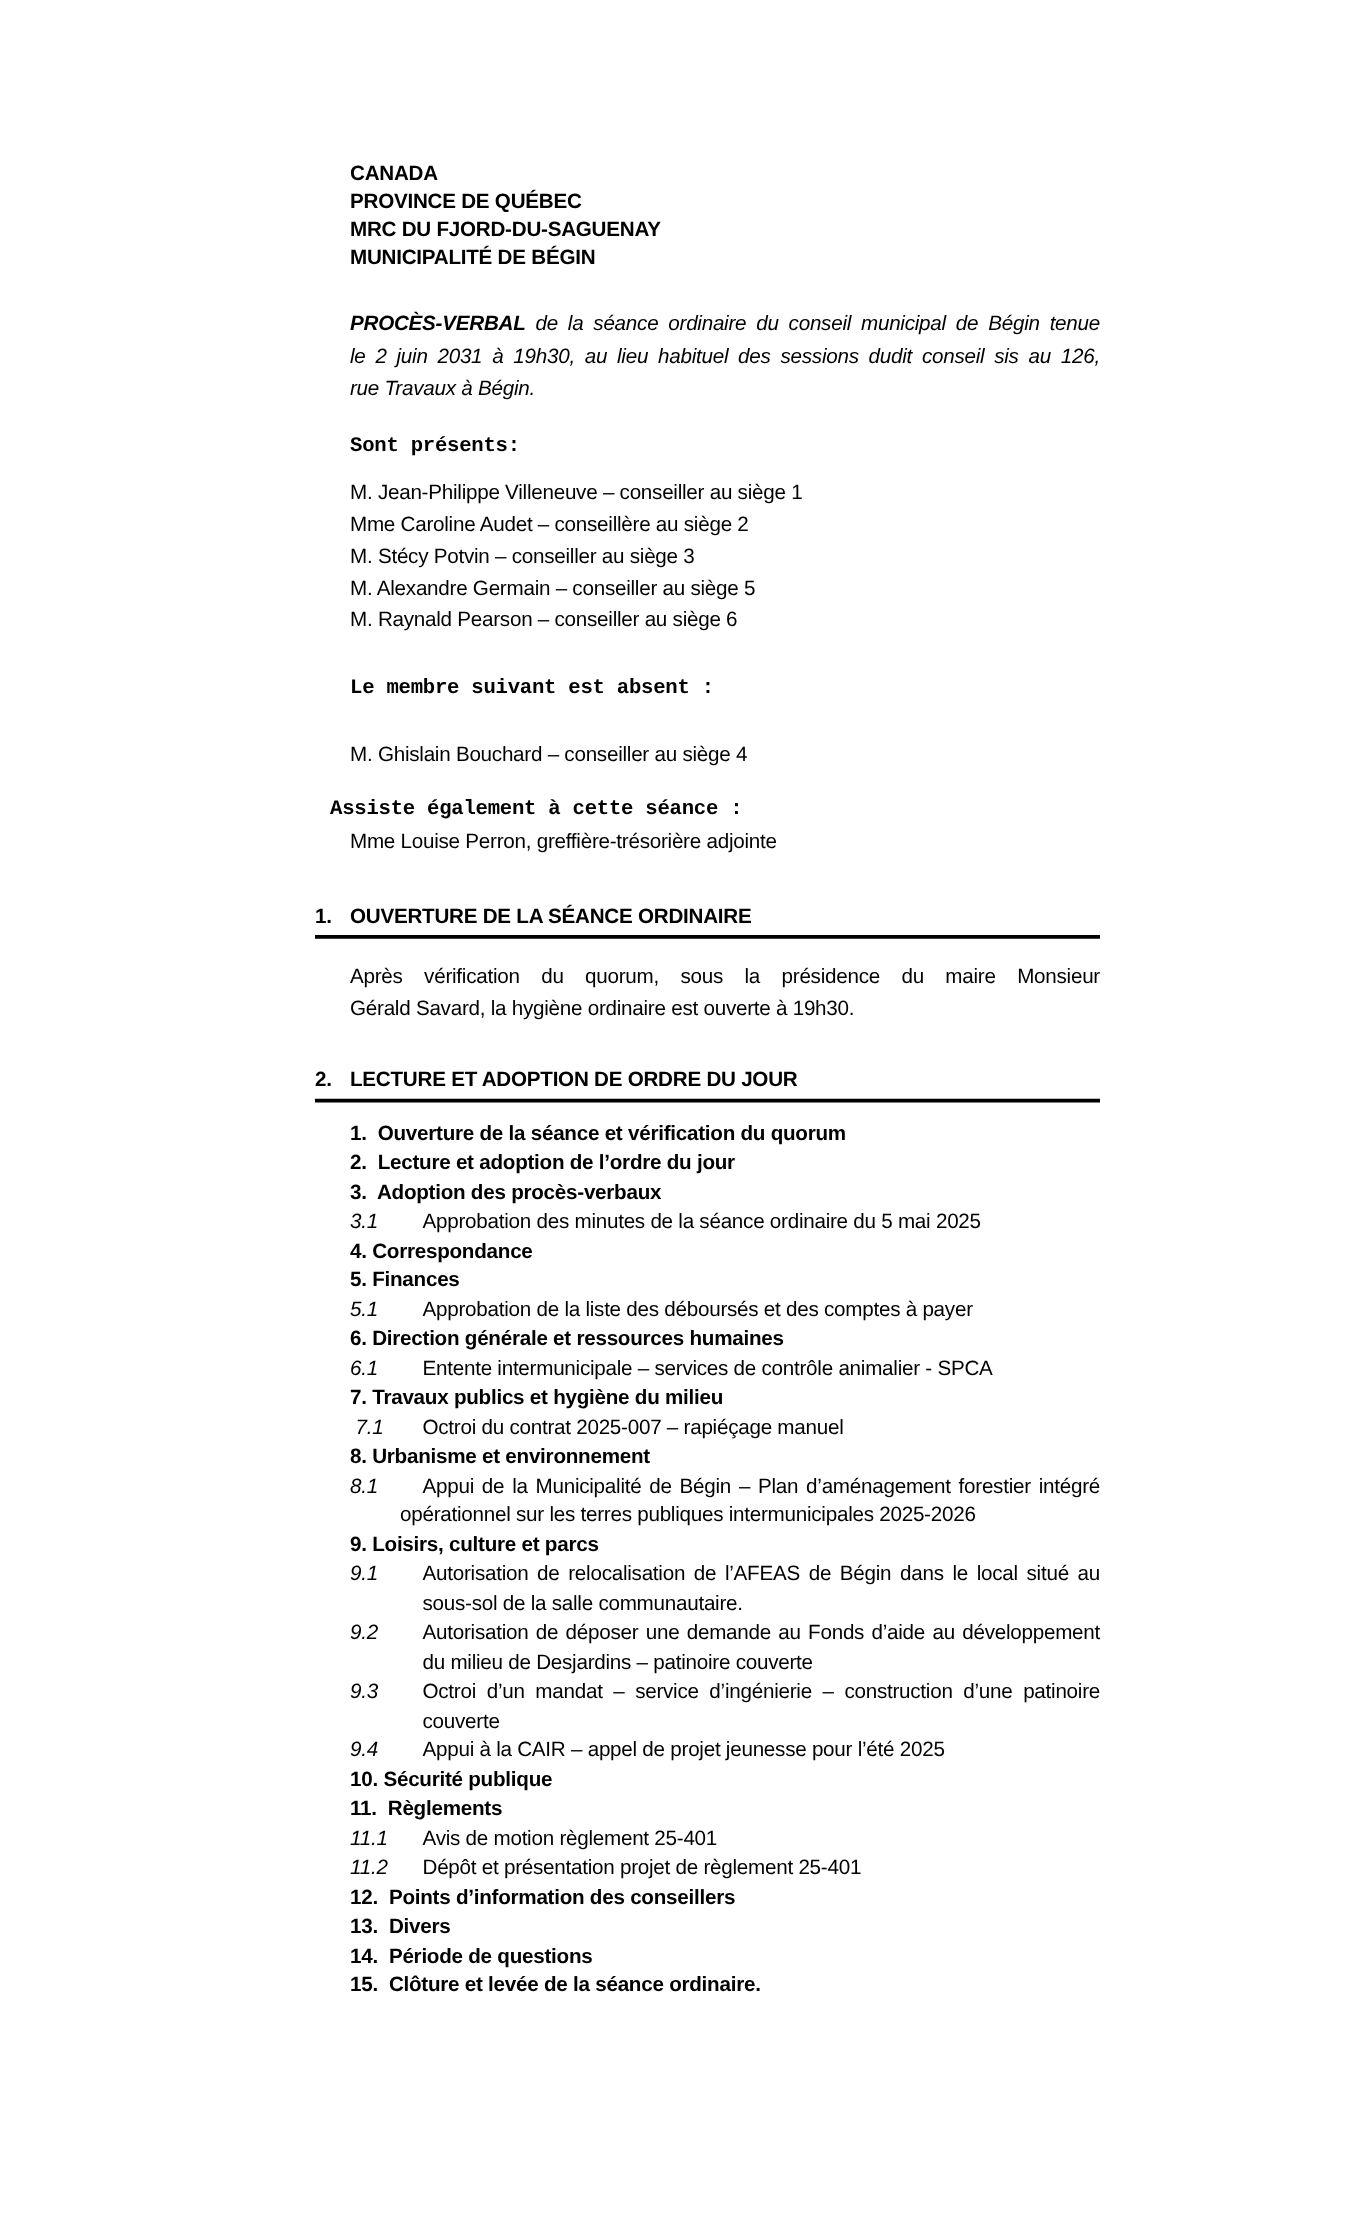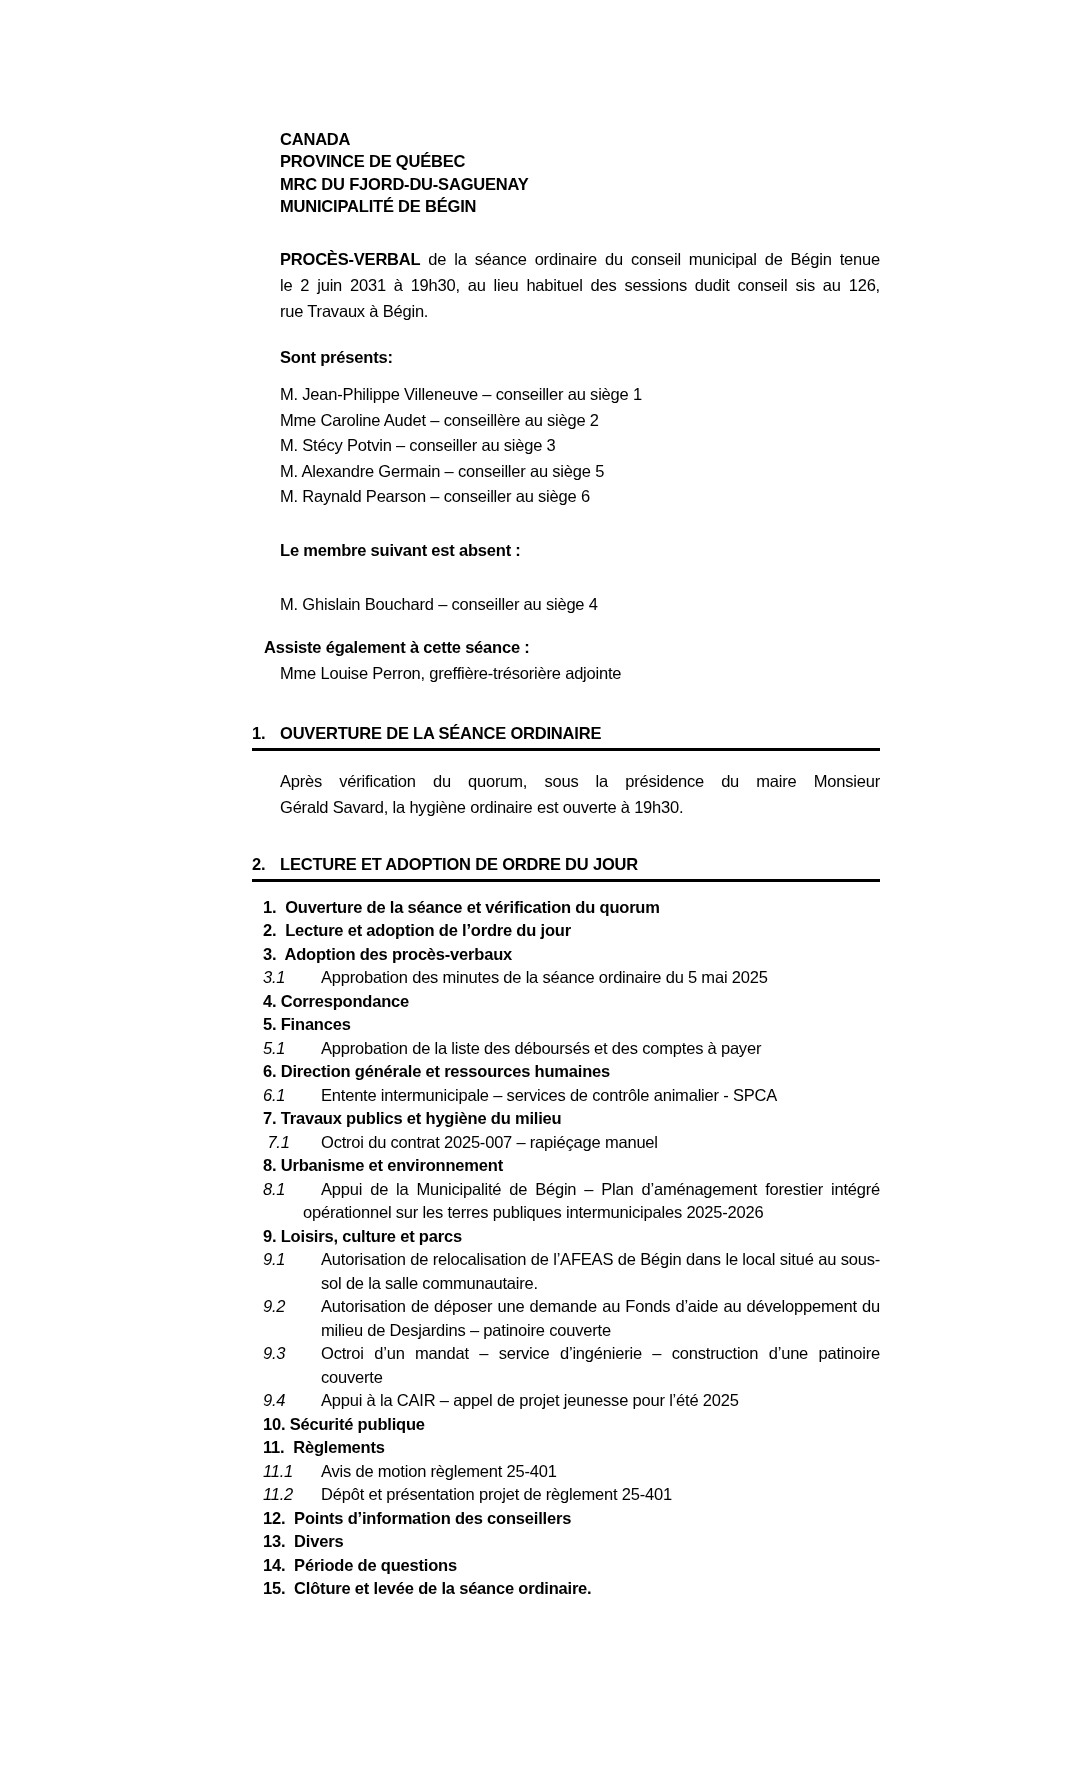--- a/index.html
+++ b/index.html
@@ -14,45 +14,45 @@
     font-family: "Liberation Sans", "DejaVu Sans", sans-serif;
     font-size: 16.5px;
     letter-spacing: -0.2px;
     overflow: hidden;
   }
   .letterhead { font-weight: bold; line-height: 22.3px; margin-left: 28px; }
   .para { line-height: 26px; margin-left: 28px; }
   .pline b { font-weight: bold; }
   .jl { text-align: justify; text-align-last: justify; }
   .line { line-height: 26px; margin-left: 28px; }
-  .bold { font-weight: bold; }
+  .bold { font-weight: bold; font-family: Liberation Mono, monospace; }
   .members { line-height: 25.5px; margin-left: 28px; }
 
-  .b-intro   { margin-top: 29px; }
+  .b-intro   { margin-top: 29px; font-style: italic; }
   .b-presh   { margin-top: 20px; }
   .b-members { margin-top: 12px; }
   .b-absh    { margin-top: 27px; }
   .b-absm    { margin-top: 28px; }
   .b-atth    { margin-top: 17px; margin-left: 12px; }
   .b-att     { }
   .b-sec1    { margin-top: 34px; }
   .b-p2      { margin-top: 17px; }
   .b-sec2    { margin-top: 31px; }
   .b-agenda  { margin-top: 14px; }
 
   .sec {
     display: flex;
     line-height: 26px;
     font-weight: bold;
     border-bottom: 3px solid #000;
     padding-bottom: 2px;
   }
   .sec .snum { flex: 0 0 28px; }
 
-  .agenda { line-height: 23.5px; margin-left: 11px; }
+  .agenda { line-height: 23.5px; margin-left: 28px; }
   .agenda-line { display: flex; }
   .agenda-line.main { display: block; font-weight: bold; white-space: pre-wrap; }
   .agenda-line.sub .anum { flex: 0 0 58px; white-space: pre; font-style: italic; }
   .agenda-line.sub .atext { flex: 1 1 auto; }
   .agenda-line.just .atext { text-align: justify; }
   .agenda-line.hang8 .atext { margin-left: -18px; text-indent: 18px; }
 </style>
 </head>
 <body>
 

